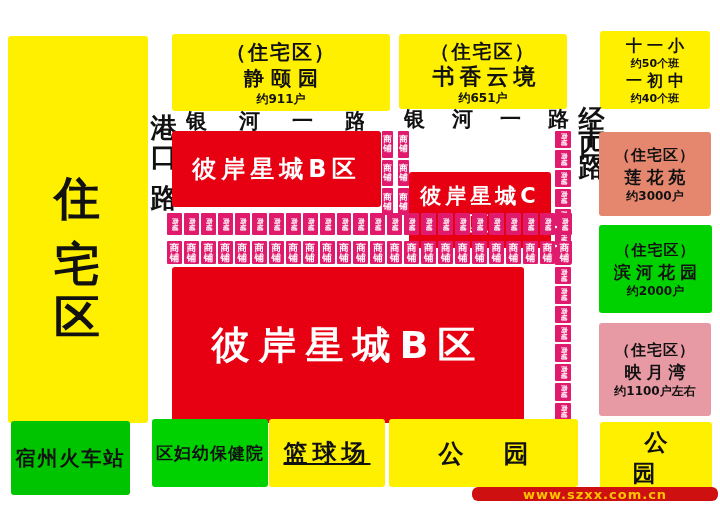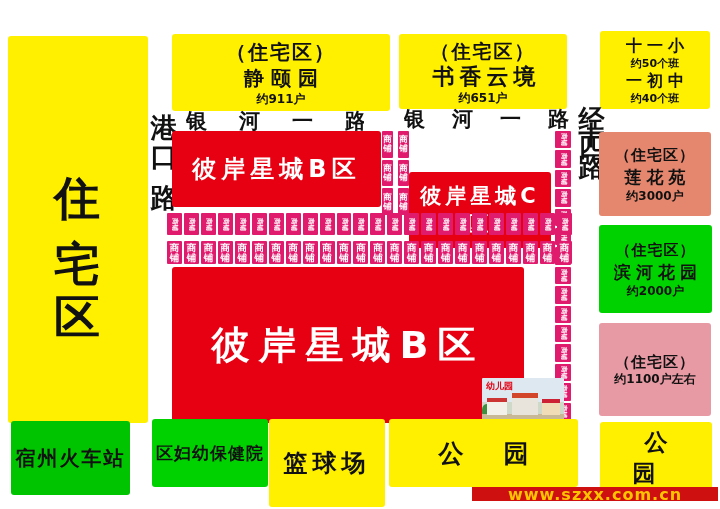--- a/index.html
+++ b/index.html
@@ -41,22 +41,22 @@
   .kg-label{position:absolute;left:4px;top:2px;color:var(--red);font-size:9px;font-weight:bold;}
   .kg-ground{position:absolute;left:0;bottom:0;width:100%;height:7px;background:#c9b896;}
   .kg-b1{position:absolute;left:5px;bottom:6px;width:20px;height:13px;background:#f3f0ea;border-top:4px solid #cc3333;}
   .kg-b2{position:absolute;left:30px;bottom:6px;width:26px;height:17px;background:#e8e4dc;border-top:5px solid #d2452a;}
   .kg-b3{position:absolute;right:4px;bottom:6px;width:18px;height:12px;background:#f0ddb8;border-top:4px solid #c23;}
   .kg-tree{position:absolute;left:0px;bottom:5px;width:9px;height:12px;background:#3f8f3f;border-radius:50% 50% 30% 30%;}
   .wm-text{position:absolute;left:468px;top:447px;width:252px;font-size:35px;font-weight:bold;
     font-style:italic;color:var(--wm-gold);letter-spacing:6px;white-space:nowrap;z-index:9;
     text-shadow:1px 1px 0 #a22, -1px -1px 0 #fbe07a, 2px 2px 1px #801010;}
   .wm-band{position:absolute;left:472px;top:487px;width:246px;height:14px;background:var(--wm-red);
-    color:#ffc400;font-size:16px;font-weight:bold;letter-spacing:1px;display:flex;
-    align-items:center;justify-content:center;z-index:9;line-height:13px;}
+    color:#ffc400;font-size:13px;font-weight:bold;letter-spacing:1px;display:flex;
+    align-items:center;justify-content:center;z-index:9;line-height:13px;border-radius:6px;}
 </style>
 </head>
 <body>
 
 <div id="canvas">
 
   <div class="blk yel" style="left:8px;top:36px;width:140px;height:387px;">
     <span class="vtext" style="font-size:46px;letter-spacing:60px;">住宅区</span>
   </div>
 
@@ -319,55 +319,48 @@
       </div>
       <div class="cell stack">
         <span>商铺</span>
       </div>
     </div>
 
   <div class="blk red" style="left:172px;top:267px;width:352px;height:156px;">
     <span style="font-size:38px;letter-spacing:9px;">彼岸星城B区</span>
   </div>
 
-  <div class="kg">
-    <span class="kg-label">幼儿园</span>
-    <div class="kg-tree"></div>
-    <div class="kg-ground"></div>
-    <div class="kg-b1"></div>
-    <div class="kg-b2"></div>
-    <div class="kg-b3"></div>
-  </div>
 
   <div class="blk salmon" style="left:599px;top:132px;width:112px;height:84px;">
     <span class="rl1">（住宅区）</span>
     <span class="rl2">莲花苑</span>
     <span class="rl3">约3000户</span>
   </div>
 
   <div class="blk grn2" style="left:599px;top:225px;width:113px;height:88px;">
     <span class="rl1">（住宅区）</span>
     <span class="rl2">滨河花园</span>
     <span class="rl3">约2000户</span>
   </div>
 
   <div class="blk rose" style="left:599px;top:323px;width:112px;height:93px;">
     <span class="rl1">（住宅区）</span>
+    <span class="rl2">映月湾</span>
     <span class="rl3">约1100户左右</span>
   </div>
 
   <div class="blk grn1" style="left:11px;top:421px;width:119px;height:74px;">
     <span style="font-size:20px;letter-spacing:2px;">宿州火车站</span>
   </div>
 
   <div class="blk grn2" style="left:152px;top:419px;width:116px;height:68px;">
     <span style="font-size:17px;letter-spacing:1px;">区妇幼保健院</span>
   </div>
 
-  <div class="blk yel" style="left:269px;top:419px;width:116px;height:88px;">
+  <div class="blk yel" style="left:269px;top:419px;width:116px;height:68px;text-decoration:underline;">
     <span style="font-size:24px;letter-spacing:5px;">篮球场</span>
   </div>
 
   <div class="blk yel" style="left:389px;top:419px;width:189px;height:68px;">
     <span style="font-size:25px;letter-spacing:40px;text-indent:40px;">公园</span>
   </div>
 
   <div class="blk yel" style="left:600px;top:422px;width:112px;height:72px;">
     <span style="font-size:23px;letter-spacing:24px;text-indent:24px;">公园</span>
   </div>

